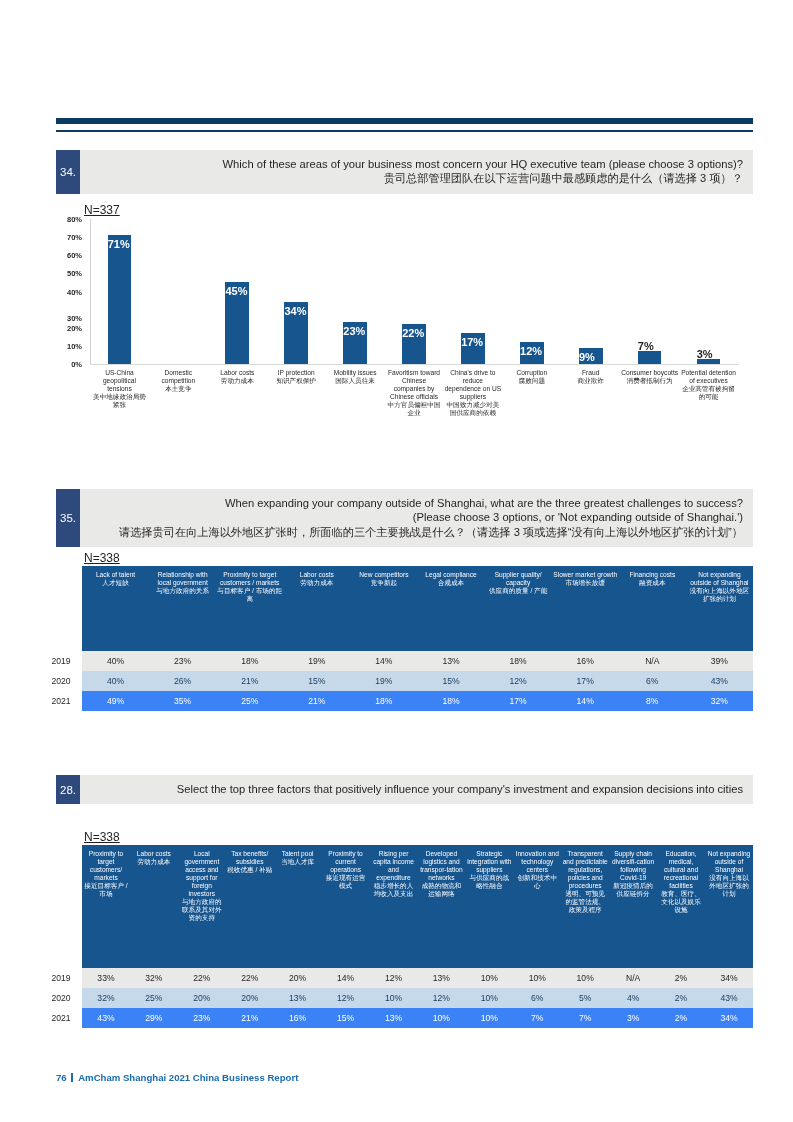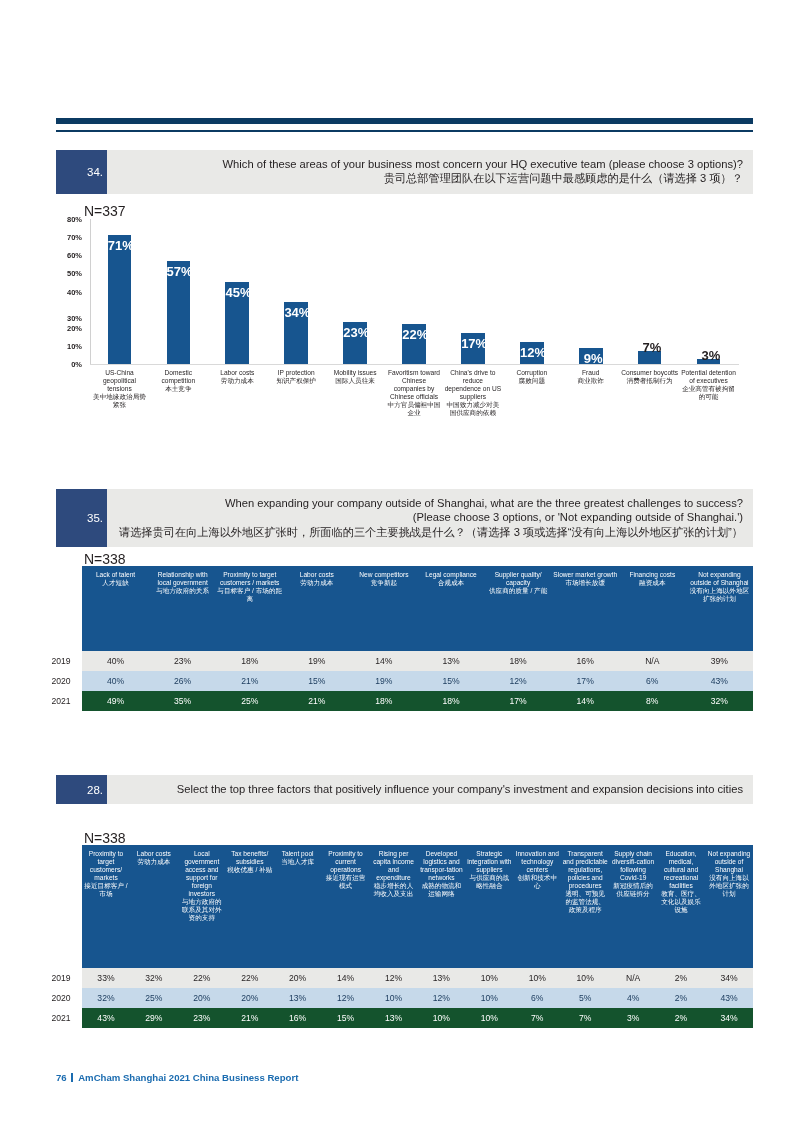--- a/index.html
+++ b/index.html
@@ -10,53 +10,53 @@
   }
   .page{position:absolute;inset:0;}
 
   
   .rule-thick{position:absolute;left:56px;top:118px;width:697px;height:6px;background:#0b3a62;}
   .rule-thin{position:absolute;left:56px;top:130px;width:697px;height:2px;background:#0b3a62;}
 
   
   .qblock{position:absolute;left:56px;width:697px;display:flex;align-items:stretch;}
   .qnum{width:24px;background:#2e4a7d;color:#ffffff;font-size:11.5px;
-        display:flex;align-items:center;justify-content:center;flex:0 0 24px;padding-left:27px;}
+        display:flex;align-items:center;justify-content:center;flex:0 0 24px;}
   .qtext{flex:1;background:#e9e9e7;padding:7px 10px 8px 10px;}
   .qline{font-size:11.2px;line-height:14.4px;color:#231f20;text-align:right;}
   .qline.cn{font-size:11.2px;}
 
-  .nlabel{position:absolute;font-size:14px;color:#231f20;}
+  .nlabel{position:absolute;font-size:12px;color:#231f20;text-decoration:underline;}
 
   
   .chart{position:absolute;left:56px;top:203px;width:697px;height:270px;}
   .plot{position:absolute;left:34px;top:16px;width:648px;height:145px;}
   .yaxis{position:absolute;left:0;top:16px;width:32px;height:145px;}
   .ytick{position:absolute;right:6px;font-size:7.5px;color:#231f20;font-weight:bold;
          transform:translateY(-50%);text-align:right;}
   .axisline{position:absolute;left:34px;top:16px;width:1px;height:146px;background:#d0d0d0;}
   .baseline{position:absolute;left:34px;top:161px;width:649px;height:1px;background:#d9d9d9;}
   .bar-slot{position:absolute;bottom:0;width:10.0%;display:flex;align-items:flex-end;justify-content:center;height:100%;}
   .bar{width:40%;background:#17558f;position:relative;}
-  .barval{position:absolute;left:0;right:0;top:3px;text-align:right;font-size:13px;
+  .barval{position:absolute;left:0;right:0;top:3px;text-align:left;font-size:11px;
           font-weight:bold;color:#ffffff;}
   .barval.out{top:-11px;color:#231f20;}
   .xlabels{position:absolute;left:34px;top:166px;width:648px;height:100px;display:flex;}
   .xcell{width:10%;text-align:center;font-size:6.6px;line-height:8.0px;color:#231f20;
          padding:0 1px;box-sizing:border-box;}
 
   
   .tbl{position:absolute;border-collapse:collapse;table-layout:fixed;}
   .tbl th{background:#17558f;color:#ffffff;font-size:6.6px;line-height:8.0px;
           font-weight:normal;vertical-align:top;padding:5px 1px 6px 1px;text-align:center;}
   .tbl td{font-size:8.6px;text-align:center;padding:5px 1px;}
   .yrcell{font-size:8.6px;text-align:right;padding-right:6px;color:#231f20;background:#ffffff;}
   tr.r2019 td{background:#e9e9e7;color:#231f20;}
   tr.r2020 td{background:#c6d9ea;color:#1a3a5c;}
-  tr.r2021 td{background:#14532d;color:#ffffff;}
+  tr.r2021 td{background:#3b82f6;color:#ffffff;}
   tr.r2019 td.yrcell,tr.r2020 td.yrcell,tr.r2021 td.yrcell{background:#ffffff;color:#231f20;}
   .tbl th.corner{background:#ffffff;}
 
   
   .footer{position:absolute;left:56px;top:1072px;font-size:9.6px;color:#1b6cb0;font-weight:bold;}
   .footer .bar-sep{display:inline-block;width:2.5px;height:9px;background:#1b6cb0;
                    margin:0 5px -1px 4px;vertical-align:baseline;}
 </style>
 </head>
 <body>
@@ -89,25 +89,20 @@
         <div class="ytick" style="top: 0px;">80%</div>
       </div>
     <div class="axisline"></div>
     <div class="baseline"></div>
     <div class="plot" id="plot34">
         <div class="bar-slot" style="left: 0%; width: 9.09091%;">
           <div class="bar" style="height: 88.75%; background: rgb(23, 85, 143);">
             <div class="barval">71%</div>
           </div>
         </div>
-        <div class="bar-slot" style="left: 9.09091%; width: 9.09091%;">
-          <div class="bar" style="height: 71.25%; background: rgb(23, 85, 143);">
-            <div class="barval">57%</div>
-          </div>
-        </div>
         <div class="bar-slot" style="left: 18.1818%; width: 9.09091%;">
           <div class="bar" style="height: 56.25%; background: rgb(23, 85, 143);">
             <div class="barval">45%</div>
           </div>
         </div>
         <div class="bar-slot" style="left: 27.2727%; width: 9.09091%;">
           <div class="bar" style="height: 42.5%; background: rgb(23, 85, 143);">
             <div class="barval">34%</div>
           </div>
         </div>

